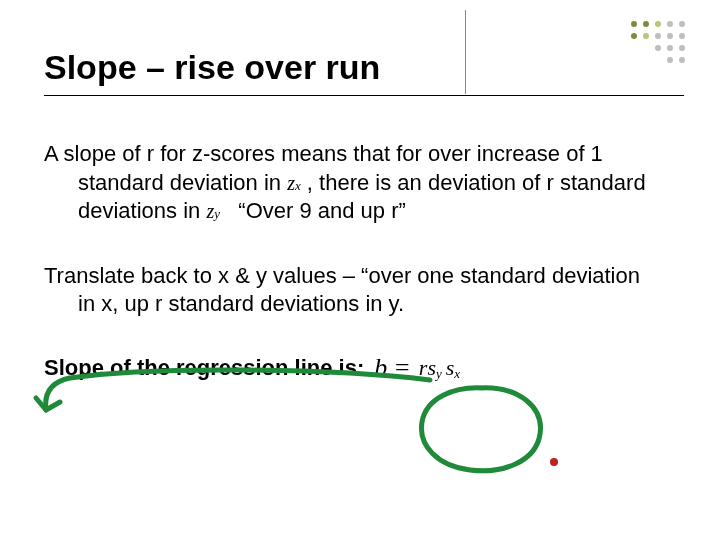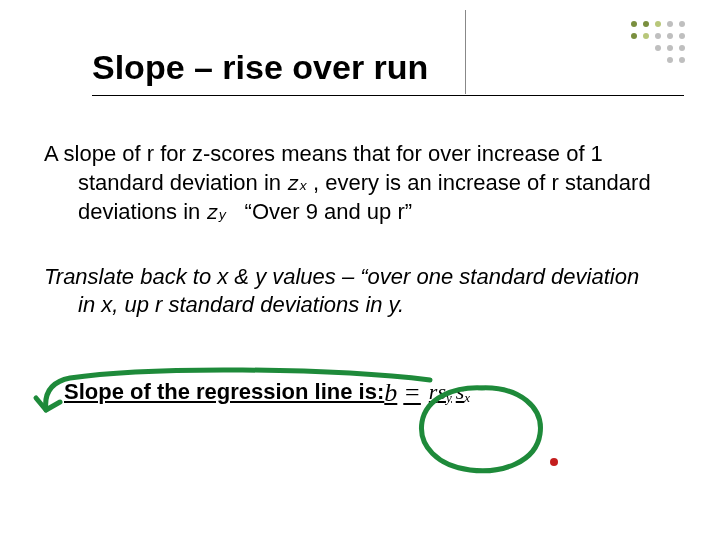--- a/index.html
+++ b/index.html
@@ -17,21 +17,20 @@
     top: 18px;
     right: 24px;
     width: 120px;
     height: 50px;
   }
   .title-wrap {
     position: absolute;
     top: 48px;
     left: 44px;
     right: 36px;
-    margin-left: 48px;
   }
   .title {
     font-size: 34px;
     font-weight: bold;
     padding-bottom: 6px;
   }
   .title-rule {
     border: none;
     border-top: 1px solid #000;
     margin-top: 2px;
@@ -47,34 +46,33 @@
   .body {
     position: absolute;
     top: 140px;
     left: 44px;
     right: 60px;
     font-size: 22px;
     line-height: 1.3;
   }
   .para1 { margin-bottom: 36px; }
   .para1 .hang { display: block; padding-left: 34px; text-indent: -34px; }
-  .para2 { margin-bottom: 56px; font-style: italic; }
+  .para2 { margin-bottom: 32px; }
   .para2 .hang { display: block; padding-left: 34px; text-indent: -34px; }
   .zx, .zy {
-    font-family: Liberation Mono, monospace;
+    font-family: Liberation Serif, serif;
     font-style: italic;
     font-size: 20px;
   }
   .sub { font-size: 13px; font-style: italic; }
   .slope-line {
     font-weight: bold;
     display: flex;
     align-items: center;
-    margin-left: 20px;
-    text-decoration: underline;
+    gap: 10px;
   }
   .formula {
     font-family: "Times New Roman", serif;
     font-style: italic;
     font-weight: normal;
     font-size: 26px;
     display: inline-flex;
     align-items: center;
     gap: 6px;
     position: relative;
@@ -148,21 +146,21 @@
   <div class="title">Slope – rise over run</div>
   <hr class="title-rule">
 </div>
 
 <div class="body">
   <div class="para1">
     <span class="hang">
       <span>A slope of r for z-scores means that for over increase</span>
       <span>of 1 standard deviation in </span>
       <span class="zx"><span>z</span><span class="sub">x</span></span>
-      <span>, every is an increase of</span>
+      <span>, there is an deviation of</span>
       <span>r standard deviations in </span>
       <span class="zy"><span>z</span><span class="sub">y</span></span>&nbsp;&nbsp;
       <span>“Over 9 and up r”</span>
     </span>
   </div>
 
   <div class="para2">
     <span class="hang">
       <span>Translate back to x &amp; y values – “over one standard</span>
       <span>deviation in x, up r standard deviations in y.</span>

